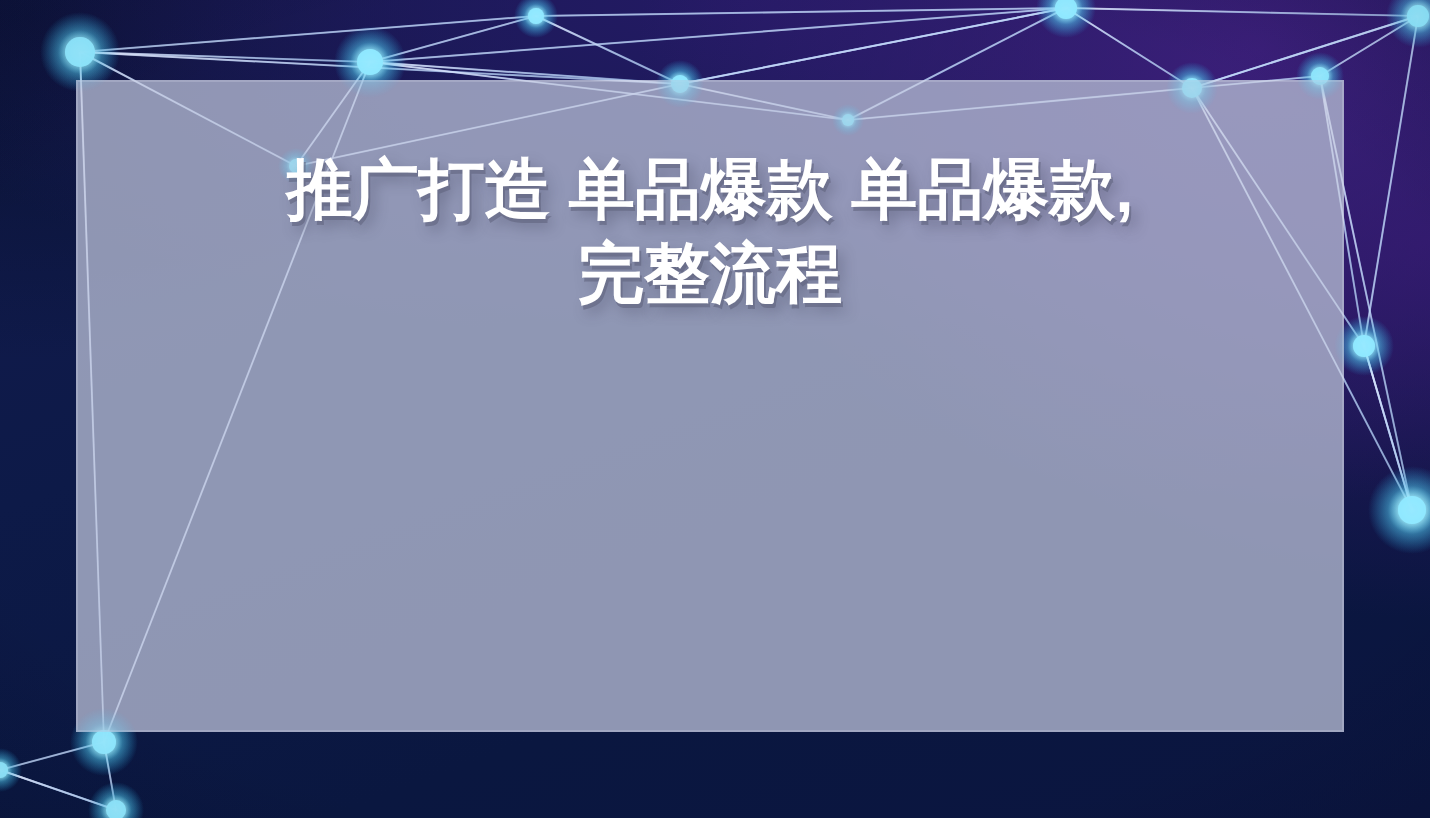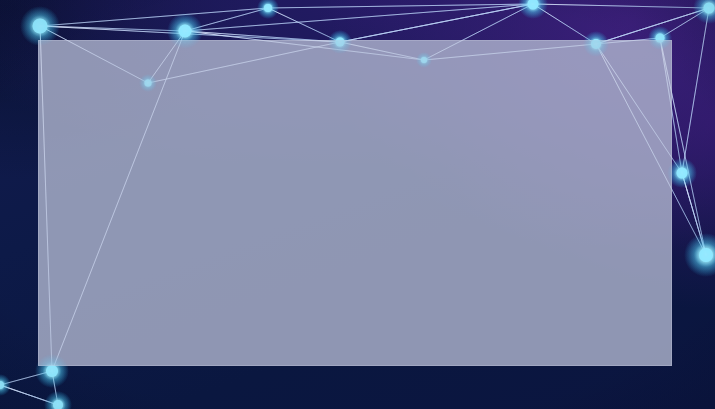--- a/index.html
+++ b/index.html
@@ -261,17 +261,18 @@
         <circle cx="0" cy="385" r="4" fill="#8fe8ff" opacity="0.85"></circle>
         <circle cx="148" cy="83" r="9" fill="url(#nodeGlow)" opacity="0.765"></circle>
         <circle cx="148" cy="83" r="3.5" fill="#8fe8ff" opacity="0.85"></circle>
         <circle cx="424" cy="60" r="8" fill="url(#nodeGlow)" opacity="0.765"></circle>
         <circle cx="424" cy="60" r="3" fill="#8fe8ff" opacity="0.85"></circle>
       </g>
   </svg>
 
   <div class="text-wrap">
     <div class="subtitle">
-      <br>
+      <span>推广打造 单品爆款 单品爆款,</span><br>
+      <span>完整流程</span>
     </div>
   </div>
 
 </div>
 
 </body></html>

